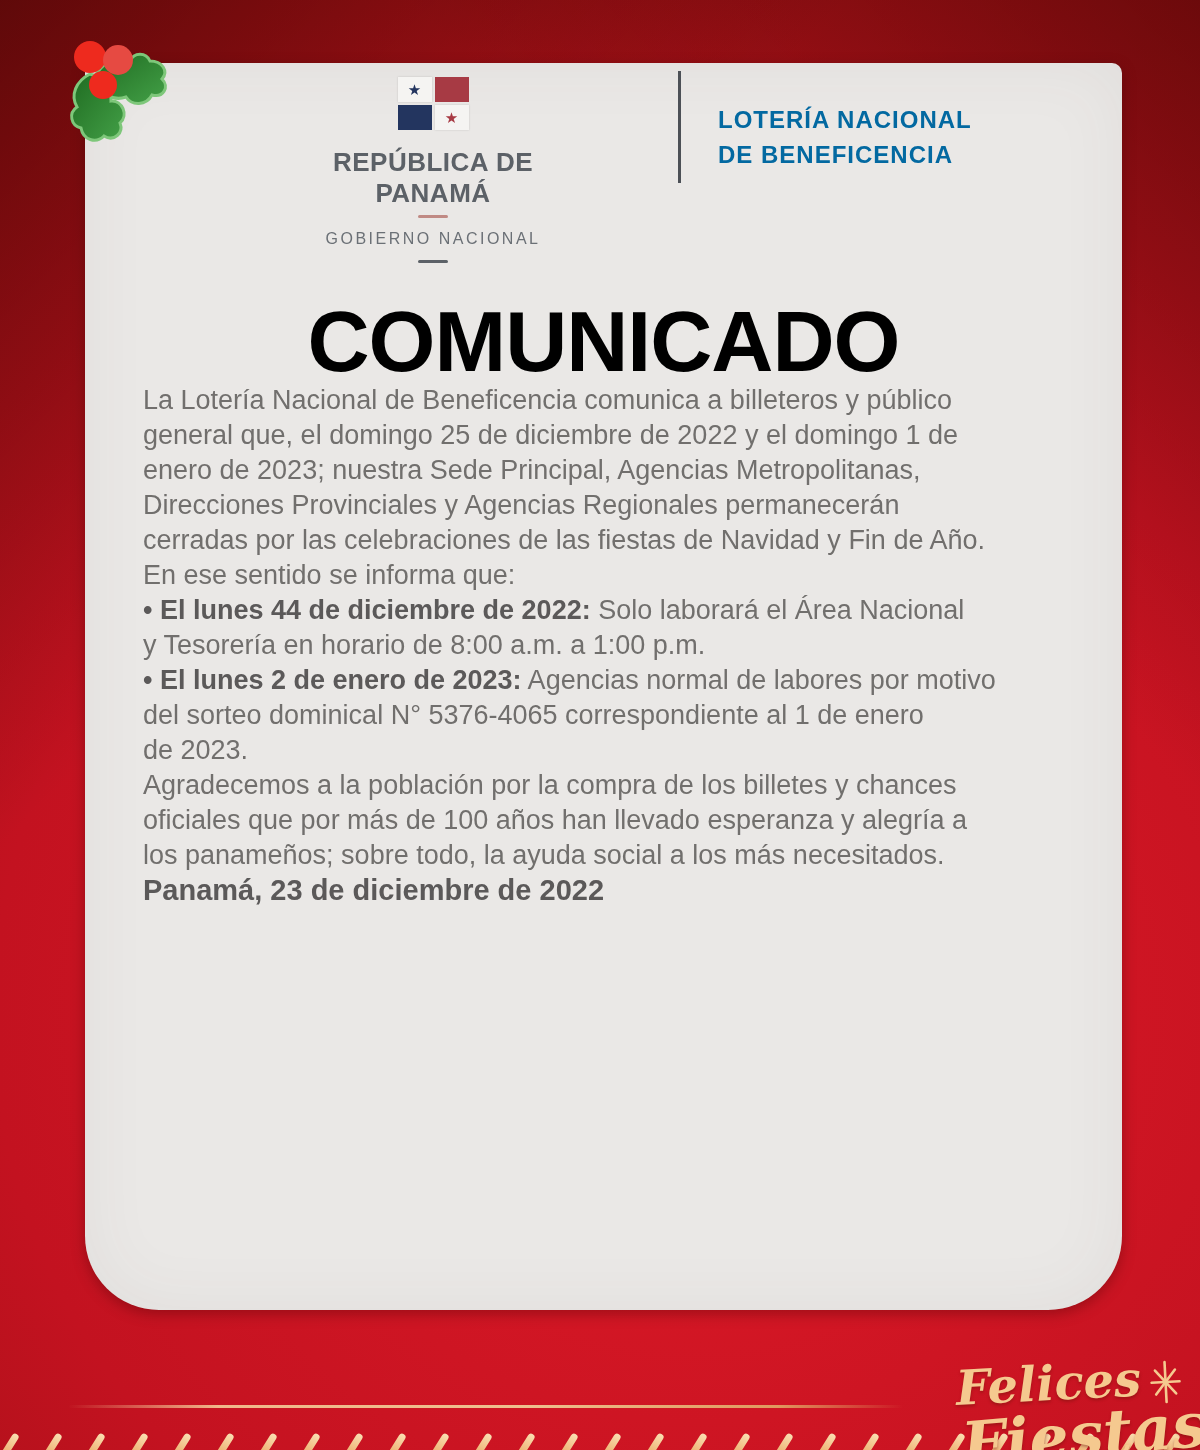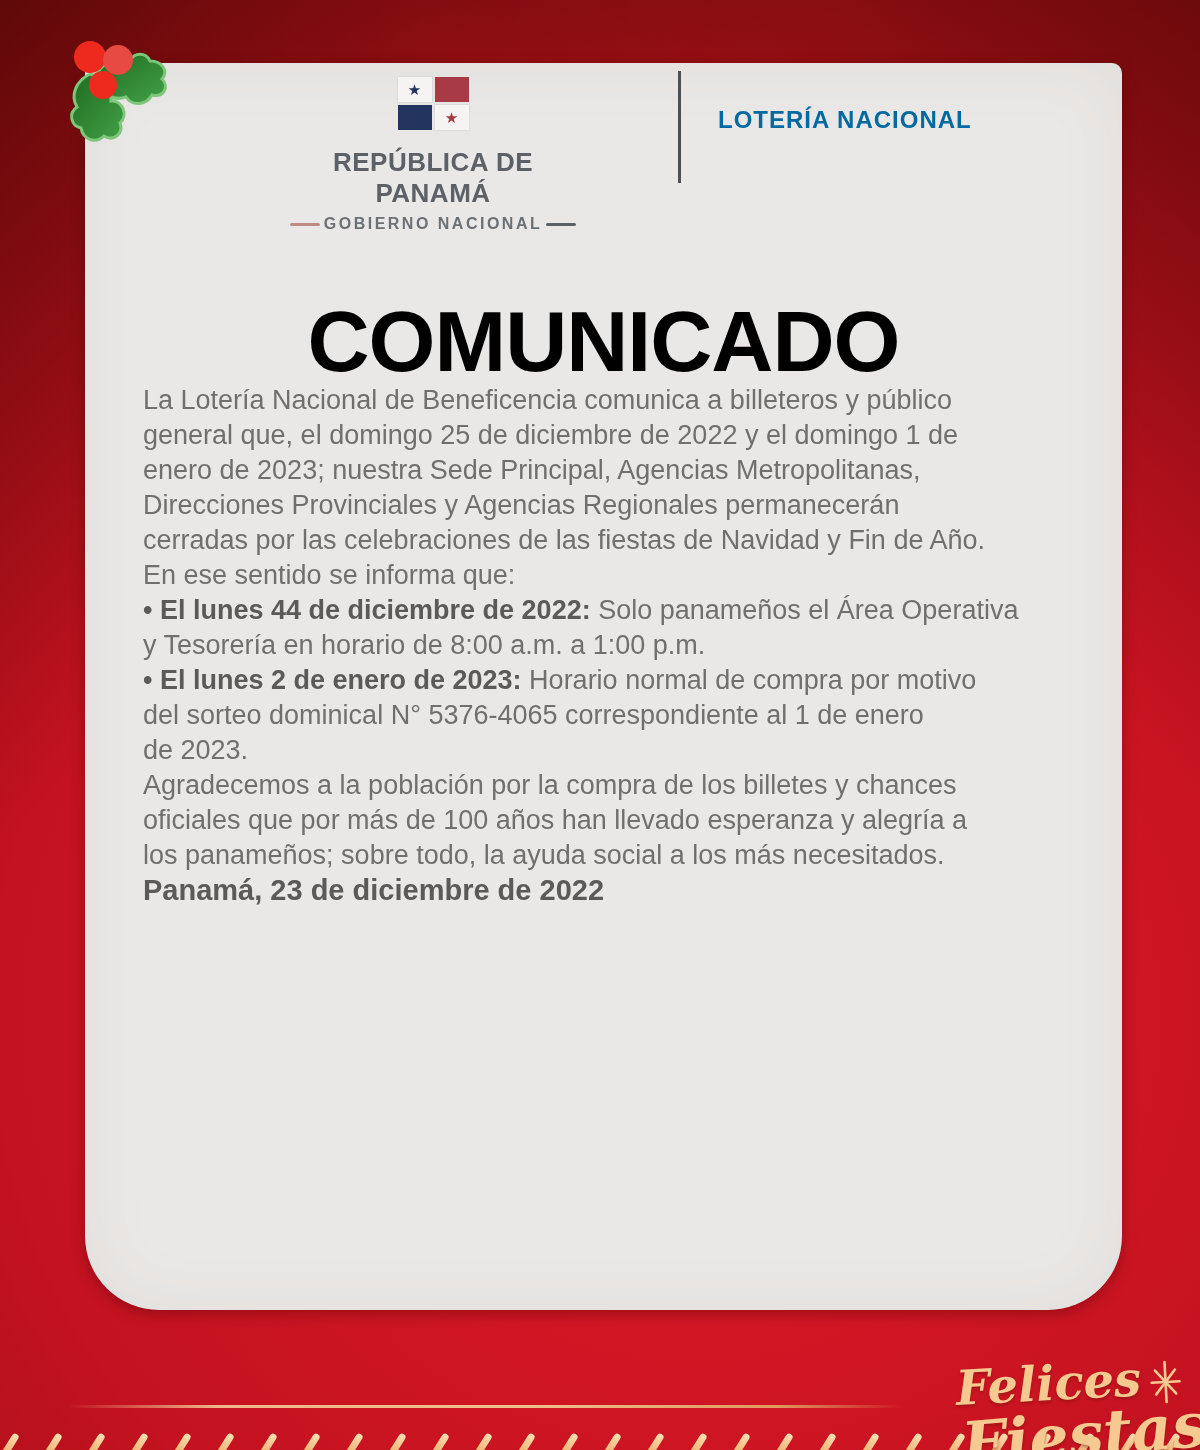--- a/index.html
+++ b/index.html
@@ -23,22 +23,22 @@
   .hdr-left{position:absolute;left:140px;top:14px;width:300px;text-align:center;}
   .flag{display:inline-grid;grid-template-columns:34px 34px;grid-template-rows:25px 25px;gap:3px;}
   .flag .q{position:relative;}
   .q-white{background:#f5f4f2;box-shadow:0 0 2px rgba(0,0,0,.15);}
   .q-red{background:#a73a44;}
   .q-blue{background:#23355f;}
   .flag .star{position:absolute;left:50%;top:50%;transform:translate(-50%,-54%);font-size:15px;line-height:1;}
   .star-blue{color:#23355f;}
   .star-red{color:#a73a44;}
   .republic{margin-top:17px;font-size:26px;font-weight:bold;color:#5c6167;letter-spacing:.5px;}
-  .gobierno{margin-top:6px;display:flex;align-items:center;justify-content:center;gap:4px;
-            font-size:16px;color:#6b7076;letter-spacing:2.5px;font-weight:bold;}
+  .gobierno{margin-top:6px;display:flex;align-items:center;justify-content:center;gap:12px;
+            font-size:16px;color:#6b7076;letter-spacing:2.5px;font-weight:normal;flex-direction:column;}
   .dash{display:inline-block;width:30px;height:3px;border-radius:2px;}
   .dash-red{background:#c08a84;}
   .dash-gray{background:#5c6167;}
   .hdr-divider{position:absolute;left:535px;top:8px;width:3px;height:112px;background:#4c5056;}
   .hdr-right{position:absolute;left:575px;top:40px;font-size:24px;font-weight:bold;
              color:#0369a1;letter-spacing:1px;line-height:1.45;}
   
   .title{margin-top:46px;text-align:center;font-size:86px;font-weight:bold;
          color:#000000;letter-spacing:-1px;line-height:.95;}
   
@@ -92,37 +92,38 @@
         <div class="republic">REPÚBLICA DE PANAMÁ</div>
         <div class="gobierno">
           <span class="dash dash-red"></span>
           <span>GOBIERNO NACIONAL</span>
           <span class="dash dash-gray"></span>
         </div>
       </div>
       <div class="hdr-divider"></div>
       <div class="hdr-right">
         <div>LOTERÍA NACIONAL</div>
+        <div>DE BENEFICENCIA</div>
       </div>
     </div>
 
     <div class="title">COMUNICADO</div>
 
     <div class="body-text">
       <p class="intro pre">La Lotería Nacional de Beneficencia comunica a billeteros y público
 general que, el domingo 25 de diciembre de 2022 y el domingo 1 de
 enero de 2023; nuestra Sede Principal, Agencias Metropolitanas,
 Direcciones Provinciales y Agencias Regionales permanecerán
 cerradas por las celebraciones de las fiestas de Navidad y Fin de Año.</p>
       <p class="informa">En ese sentido se informa que:</p>
 
 
-      <p class="bullet b2"><b>• El lunes 44 de diciembre de 2022:</b><span> Solo panameños el Área Operativa</span><span class="rest">y Tesorería en horario de 8:00 a.m. a 1:00 p.m.</span></p>
+      <p class="bullet b2"><b>• El lunes 44 de diciembre de 2022:</b><span> Solo laborará el Área Nacional</span><span class="rest">y Tesorería en horario de 8:00 a.m. a 1:00 p.m.</span></p>
 
-      <p class="bullet b3"><b>• El lunes 2 de enero de 2023:</b><span> Horario normal de compra por motivo</span><span class="rest">del sorteo dominical N° 5376-4065 correspondiente al 1 de enero
+      <p class="bullet b3"><b>• El lunes 2 de enero de 2023:</b><span> Agencias normal de labores por motivo</span><span class="rest">del sorteo dominical N° 5376-4065 correspondiente al 1 de enero
 de 2023.</span></p>
 
       <p class="closing pre">Agradecemos a la población por la compra de los billetes y chances
 oficiales que por más de 100 años han llevado esperanza y alegría a
 los panameños; sobre todo, la ayuda social a los más necesitados.</p>
       <p class="dateline">Panamá, 23 de diciembre de 2022</p>
     </div>
   </div>
 
   <svg class="holly" viewBox="0 0 126 120" xmlns="http://www.w3.org/2000/svg">

